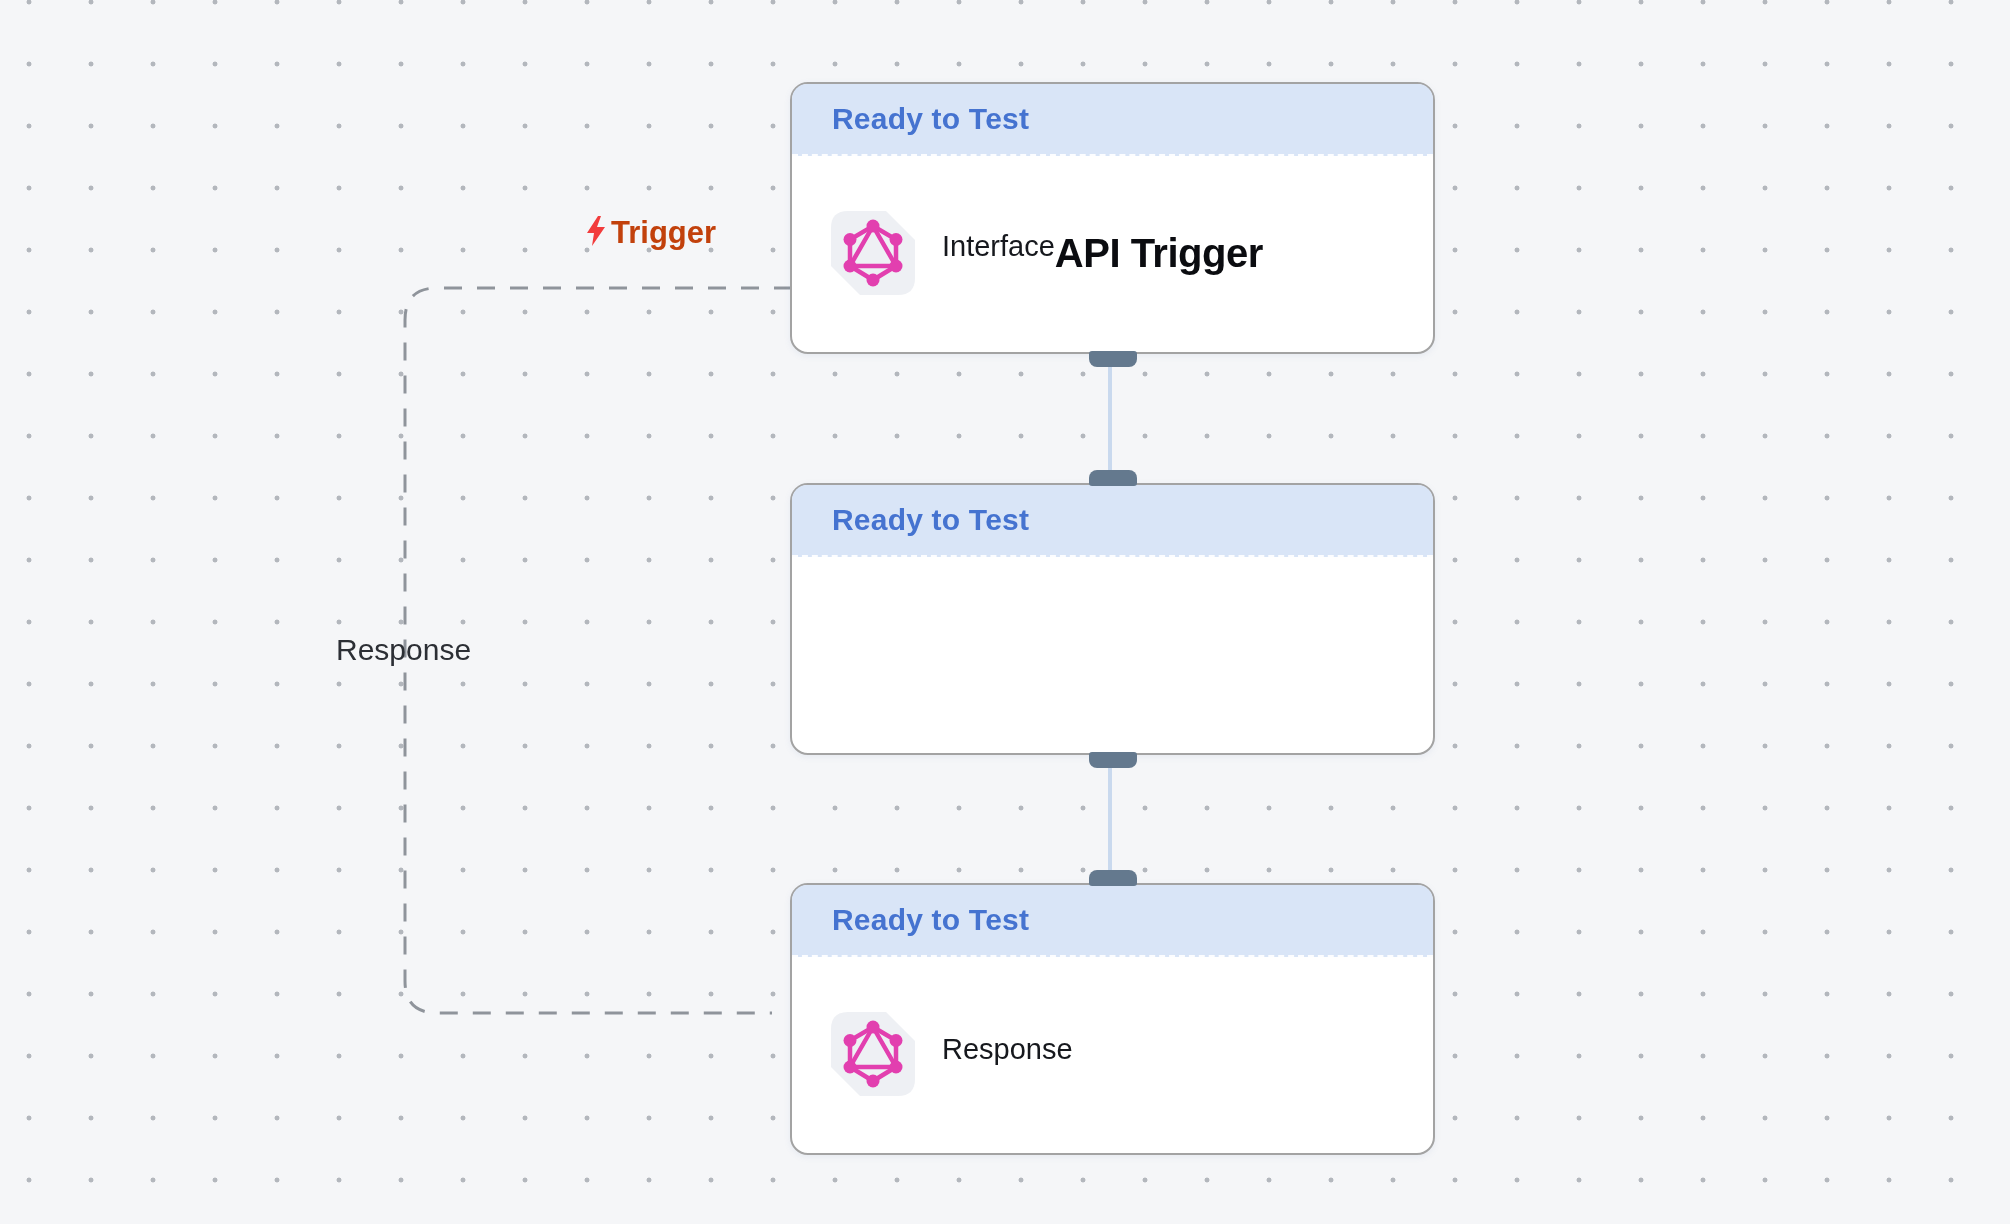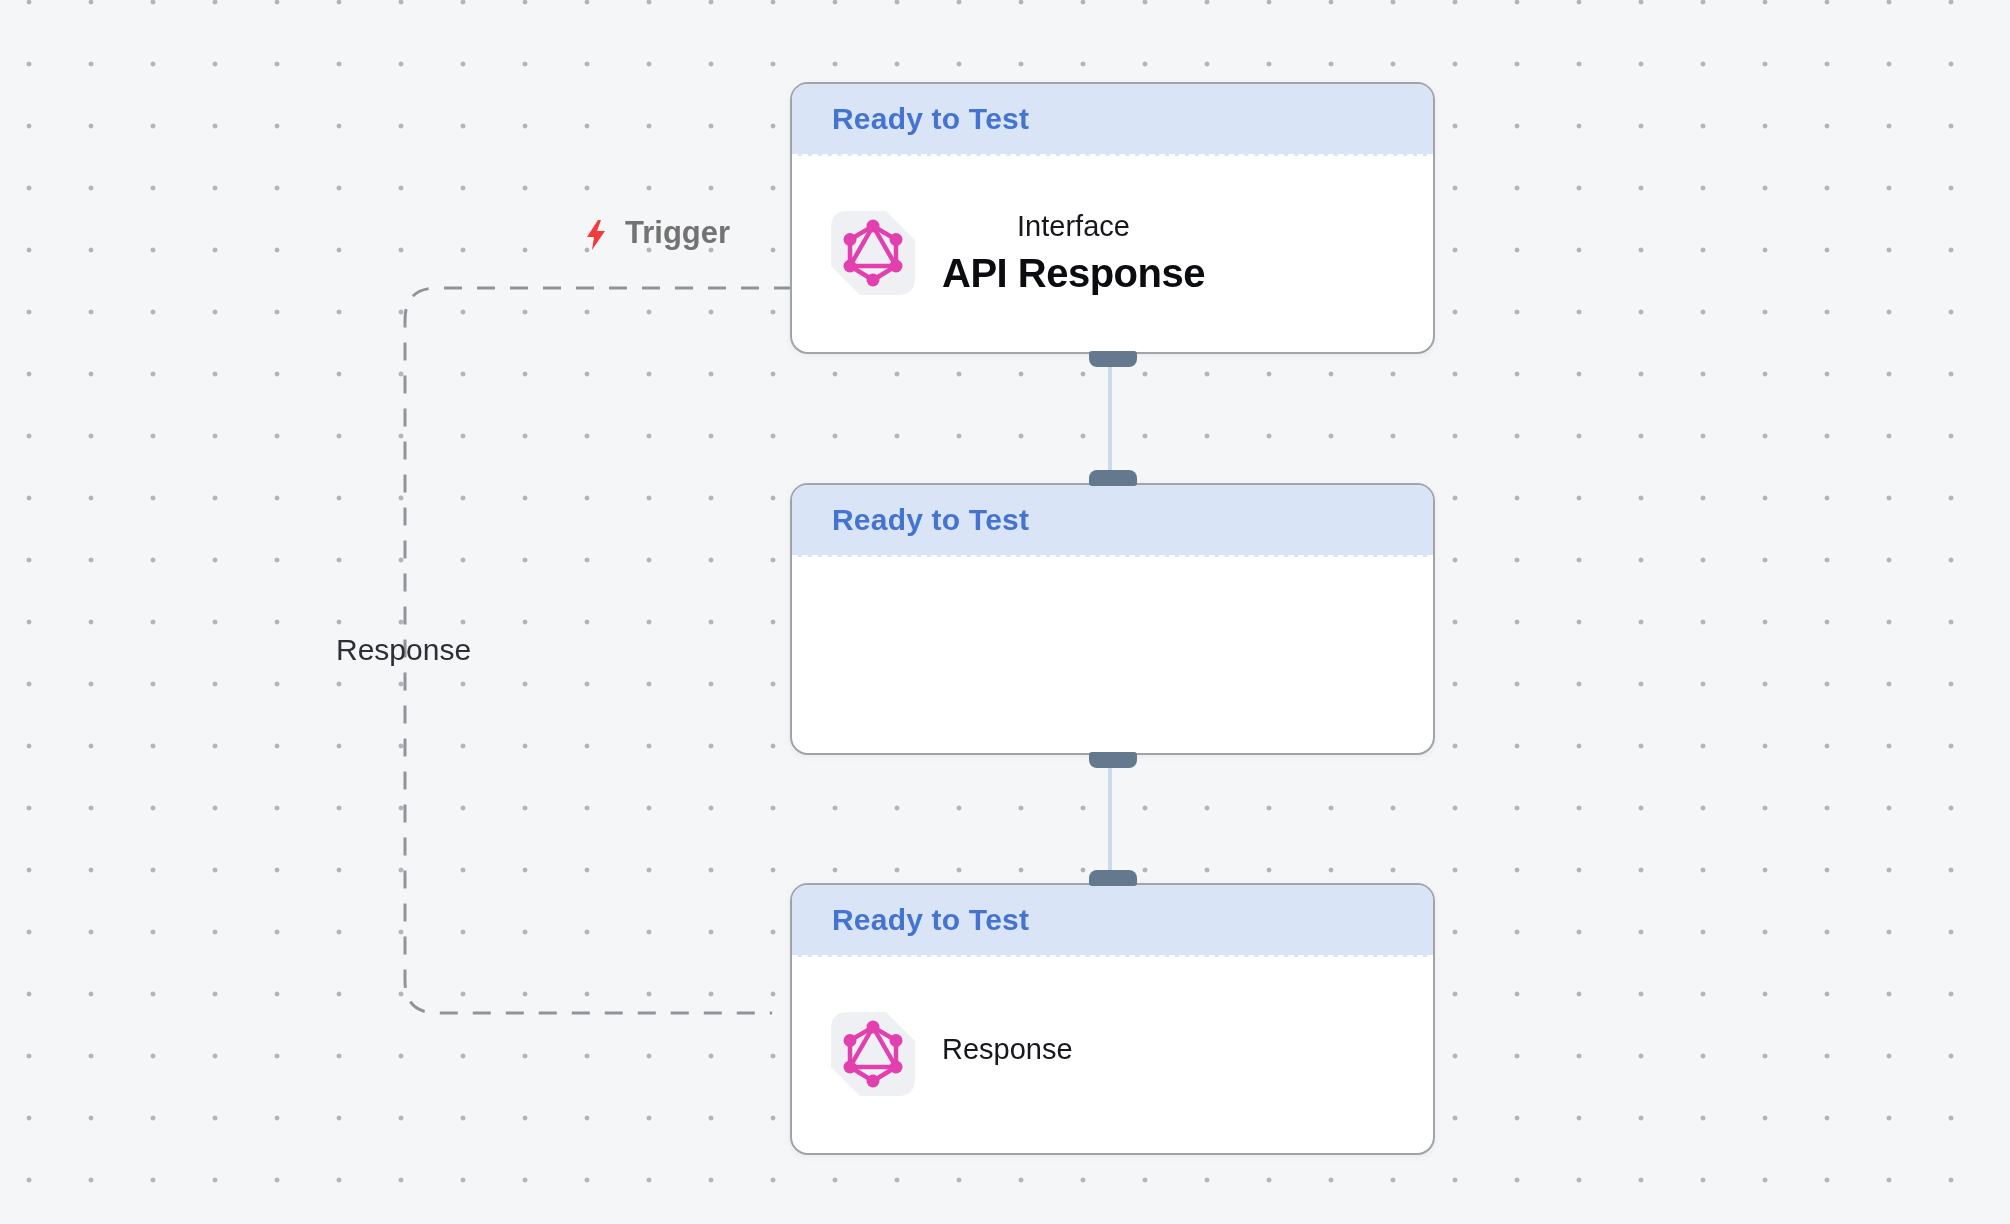--- a/index.html
+++ b/index.html
@@ -30,35 +30,35 @@
     height:72px;box-sizing:border-box;display:flex;align-items:center;
     padding:0 40px;background:#d9e5f7;border-radius:15px 15px 0 0;
     border-bottom:2px dashed rgba(255,255,255,0.9);
     color:#4573d0;font-size:30px;font-weight:bold;letter-spacing:0.2px;
   }
   .node-body{
     height:194px;display:flex;align-items:center;padding:0 38px;box-sizing:border-box;
   }
   .tile{width:86px;height:86px;flex:0 0 auto;margin-right:26px;}
   .tile svg{display:block;}
-  .node-text{display:flex;flex-direction:column;text-align:center;}
+  .node-text{display:flex;flex-direction:row;}
   .kind{font-size:29px;color:#16181d;margin-bottom:8px;line-height:1.1;}
   .title{font-size:40px;font-weight:bold;color:#0b0c10;letter-spacing:-0.5px;line-height:1.1;}
 
   .handle{
     position:absolute;left:50%;transform:translateX(-50%);
     width:48px;height:16px;background:#64798e;z-index:3;
   }
   .handle.bottom{bottom:-15px;border-radius:3px 3px 8px 8px;}
   .handle.top{top:-15px;border-radius:8px 8px 3px 3px;}
 
   .edge-label-trigger{
     position:absolute;left:583px;top:215px;z-index:2;
-    display:flex;align-items:flex-end;gap:16px;
-    color:#737373;font-size:31px;font-weight:bold;
+    display:flex;align-items:flex-start;gap:2px;
+    color:#c2410c;font-size:31px;font-weight:bold;
   }
   .edge-label-response{
     position:absolute;left:336px;top:633px;z-index:2;
     color:#2c2f35;font-size:30px;
   }
 </style>
 </head>
 <body>
 
 <svg class="edge-layer" width="2010" height="1224" viewBox="0 0 2010 1224">
@@ -96,21 +96,21 @@
             <circle cx="66" cy="29.5" r="6.5"></circle>
           <circle cx="66" cy="56" r="6.5"></circle>
             <circle cx="43" cy="70" r="6.5"></circle>
           <circle cx="20" cy="56" r="6.5"></circle>
             <circle cx="20" cy="29.5" r="6.5"></circle>
         </g>
       </svg>
     </span>
     <div class="node-text">
       <span class="kind">Interface</span>
-      <span class="title">API Response</span>
+      <span class="title">API Trigger</span>
     </div>
   </div>
   <div class="handle bottom"></div>
 </div>
 
 <div class="node" id="node-multi-modal">
   <div class="node-header">
     <span>Ready to Test</span>
   </div>
   <div class="handle top"></div>

